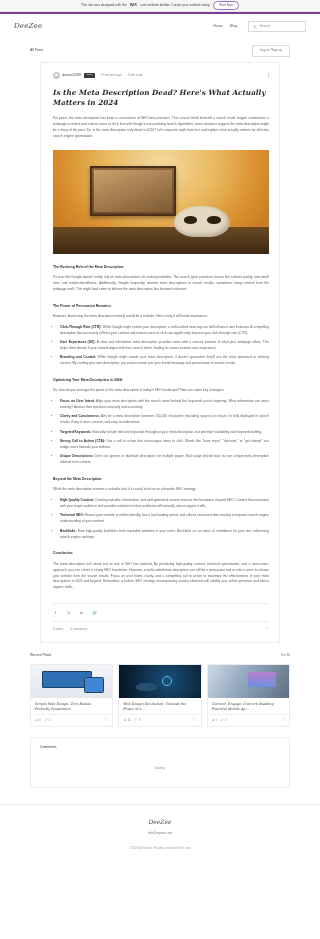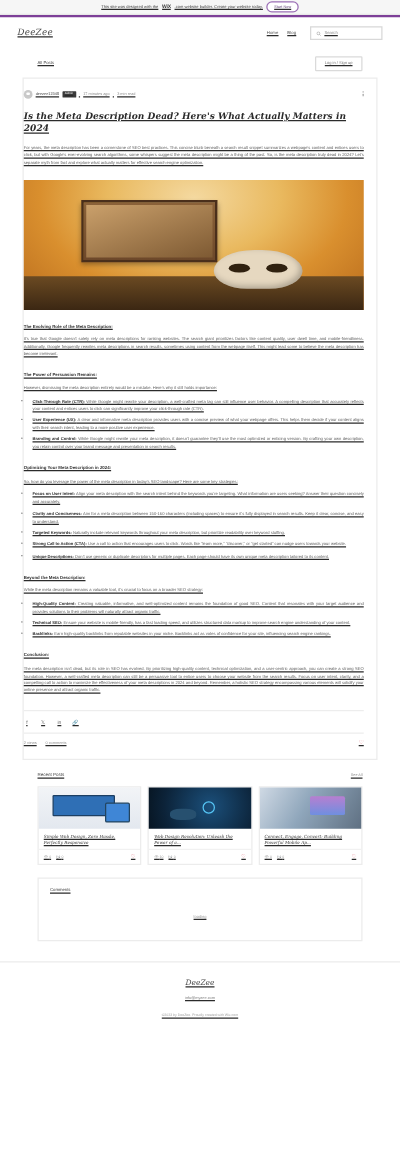--- a/index.html
+++ b/index.html
@@ -5,21 +5,21 @@
   * { box-sizing: border-box; margin: 0; padding: 0; }
   html, body { width: 320px; height: 939px; }
   body {
     font-family: "Liberation Sans", sans-serif;
     background: #ffffff;
     color: #2b2b2b;
     font-size: 4px;
     line-height: 1.55;
     overflow: hidden;
   }
-  .page { width: 320px; height: 939px; position: relative; background:#fff;text-decoration:underline; }
+  .page { width: 320px; height: 939px; position: relative; background:#fff; }
 
   
   .promo {
     height: 12px;
     background: #f6f6f6;
     border-bottom: 1px solid #e8e8e8;
     display: flex; align-items: center; justify-content: center;
     gap: 3px;
     font-size: 3.2px;
     color: #3d3d3d;
@@ -80,24 +80,24 @@
     border: 0.6px solid #dadada;
     padding: 2.6px 7px;
     font-size: 3.2px;
     color: #777;
     background: #fff;
     border-radius: 1px;
   }
 
   
   .postcard {
-    margin: 0 18px;
+    margin: 0 40px;
     background: #fff;
     border: 0.6px solid #ececec;
-    padding: 9px 10px 10px 0;
+    padding: 9px 10px 10px 12px;
   }
   .byline { display: flex; align-items: center; gap: 2.5px; }
   .avatar {
     width: 7px; height: 7px; border-radius: 50%;
     background: #c9c9c9;
     flex: 0 0 auto;
     display:flex;align-items:center;justify-content:center;
   }
   .avatar .head { width:2.4px;height:2.4px;border-radius:50%;background:#fff;margin-top:-0.8px; }
   .byline .author { font-size: 3.1px; color: #444; }

